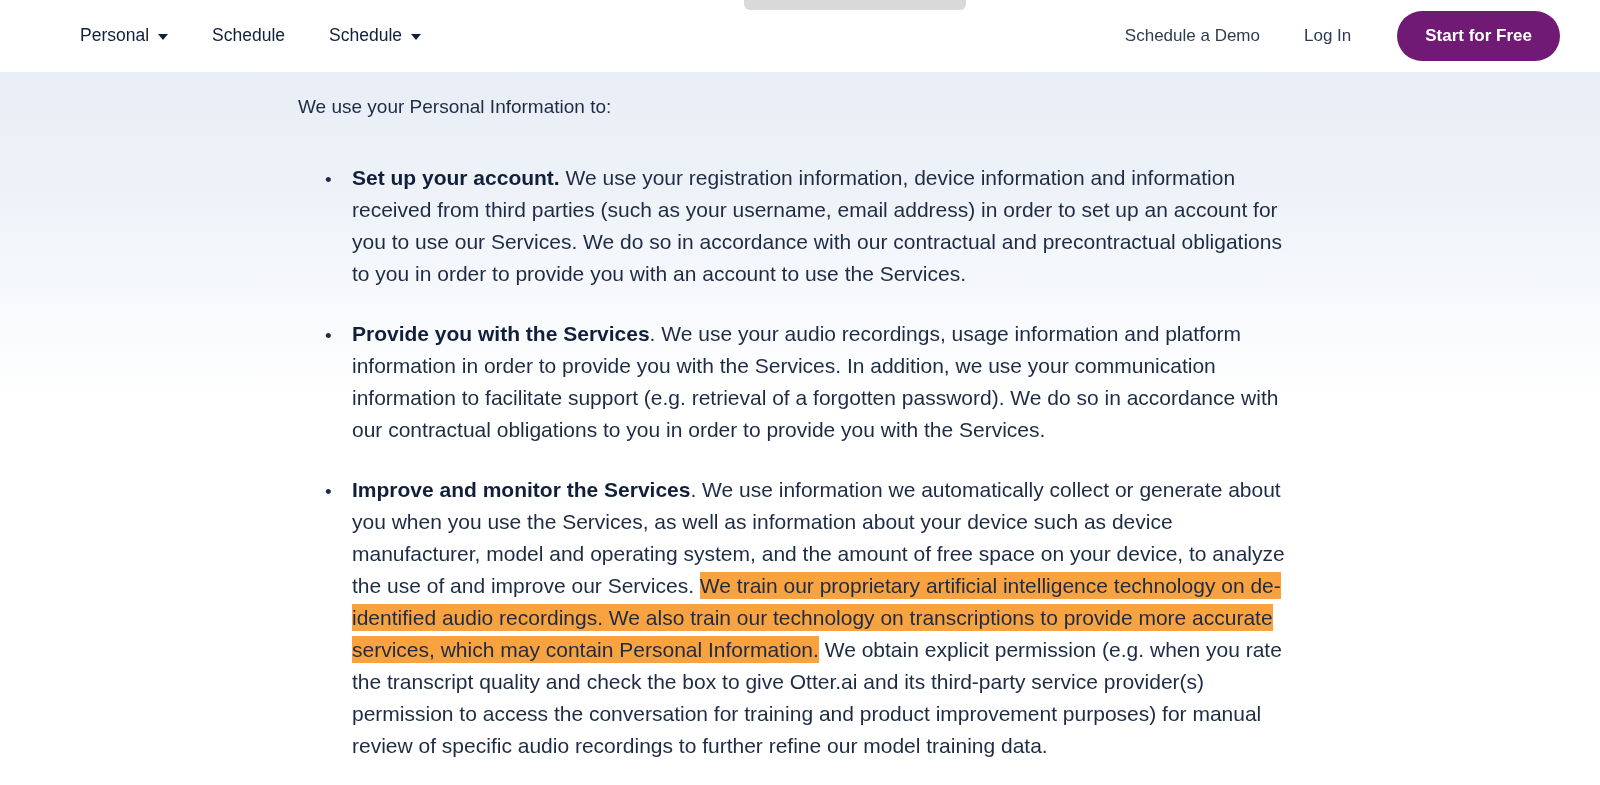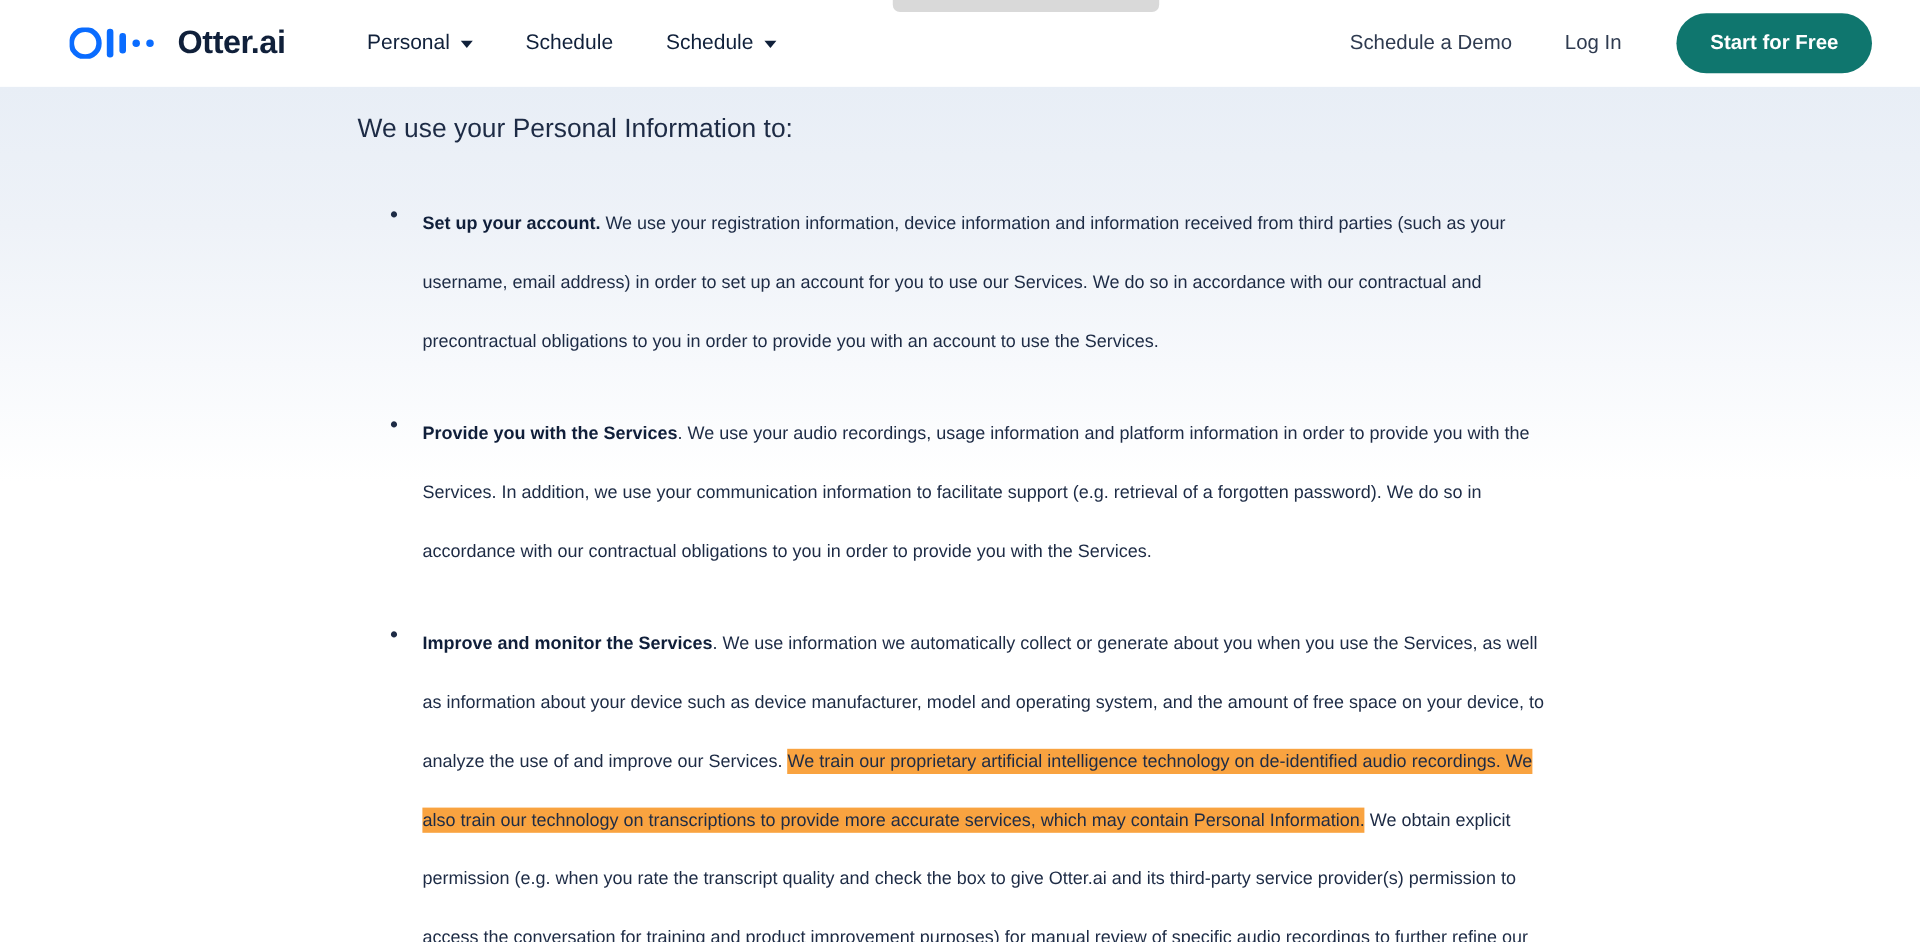--- a/index.html
+++ b/index.html
@@ -71,21 +71,21 @@
   }
   .nav-link-plain {
     font-size: 17px;
     color: #2f3b50;
     padding: 10px 20px;
     cursor: pointer;
     white-space: nowrap;
   }
   .cta {
     margin-left: 22px;
-    background: #0f766e;
+    background: #701a75;
     color: #ffffff;
     font-size: 17px;
     font-weight: bold;
     border: none;
     border-radius: 999px;
     padding: 15px 28px;
     cursor: pointer;
     white-space: nowrap;
     text-align: center;
   }
@@ -115,35 +115,35 @@
     height: 330px;
     background: linear-gradient(180deg, #e8eef6 0%, #eef2f8 35%, #f7f9fc 70%, #ffffff 100%);
     pointer-events: none;
   }
   .content {
     position: relative;
     padding: 18px 0 0 0;
   }
   .intro {
     margin: 0 0 0 298px;
-    font-size: 22px;
+    font-size: 19px;
     line-height: 34px;
     color: #1d2b45;
   }
   ul.policy-list {
     margin: 38px 0 0 0;
     padding: 0;
     list-style: none;
   }
   ul.policy-list > li {
     position: relative;
     margin: 0 0 28px 0;
     padding: 0 300px 0 352px;
-    font-size: 15px;
-    line-height: 49px;
+    font-size: 21px;
+    line-height: 32px;
     color: #1d2b45;
   }
   ul.policy-list > li::before {
     content: "•";
     position: absolute;
     left: 325px;
     top: 0;
     font-size: 19px;
     line-height: 35.5px;
     color: #1d2b45;
@@ -158,32 +158,20 @@
     box-decoration-break: clone;
     -webkit-box-decoration-break: clone;
   }
 </style>
 </head>
 <body>
 
 <div class="navbar">
   <div class="tab-stub"></div>
 
-  <div class="brand">
-    <span class="brand-mark">
-      <svg width="78" height="26" viewBox="0 0 78 26" aria-hidden="true">
-        <circle cx="13" cy="13" r="11.5" fill="none" stroke="#0a6cff" stroke-width="4.5"></circle>
-        <rect x="31" y="1" width="5.5" height="24" rx="2.7" fill="#0a6cff"></rect>
-        <rect x="41.5" y="4.5" width="5.5" height="17" rx="2.7" fill="#0a6cff"></rect>
-        <circle cx="55.5" cy="13" r="3.1" fill="#0a6cff"></circle>
-        <circle cx="67" cy="13" r="3.1" fill="#0a6cff"></circle>
-      </svg>
-    </span>
-    <span class="brand-word">Otter.ai</span>
-  </div>
 
   <div class="nav-links">
     <div class="nav-item">
       <span>Personal</span>
       <span class="caret"></span>
     </div>
     <div class="nav-item">
       <span>Schedule</span>
     </div>
     <div class="nav-item">

